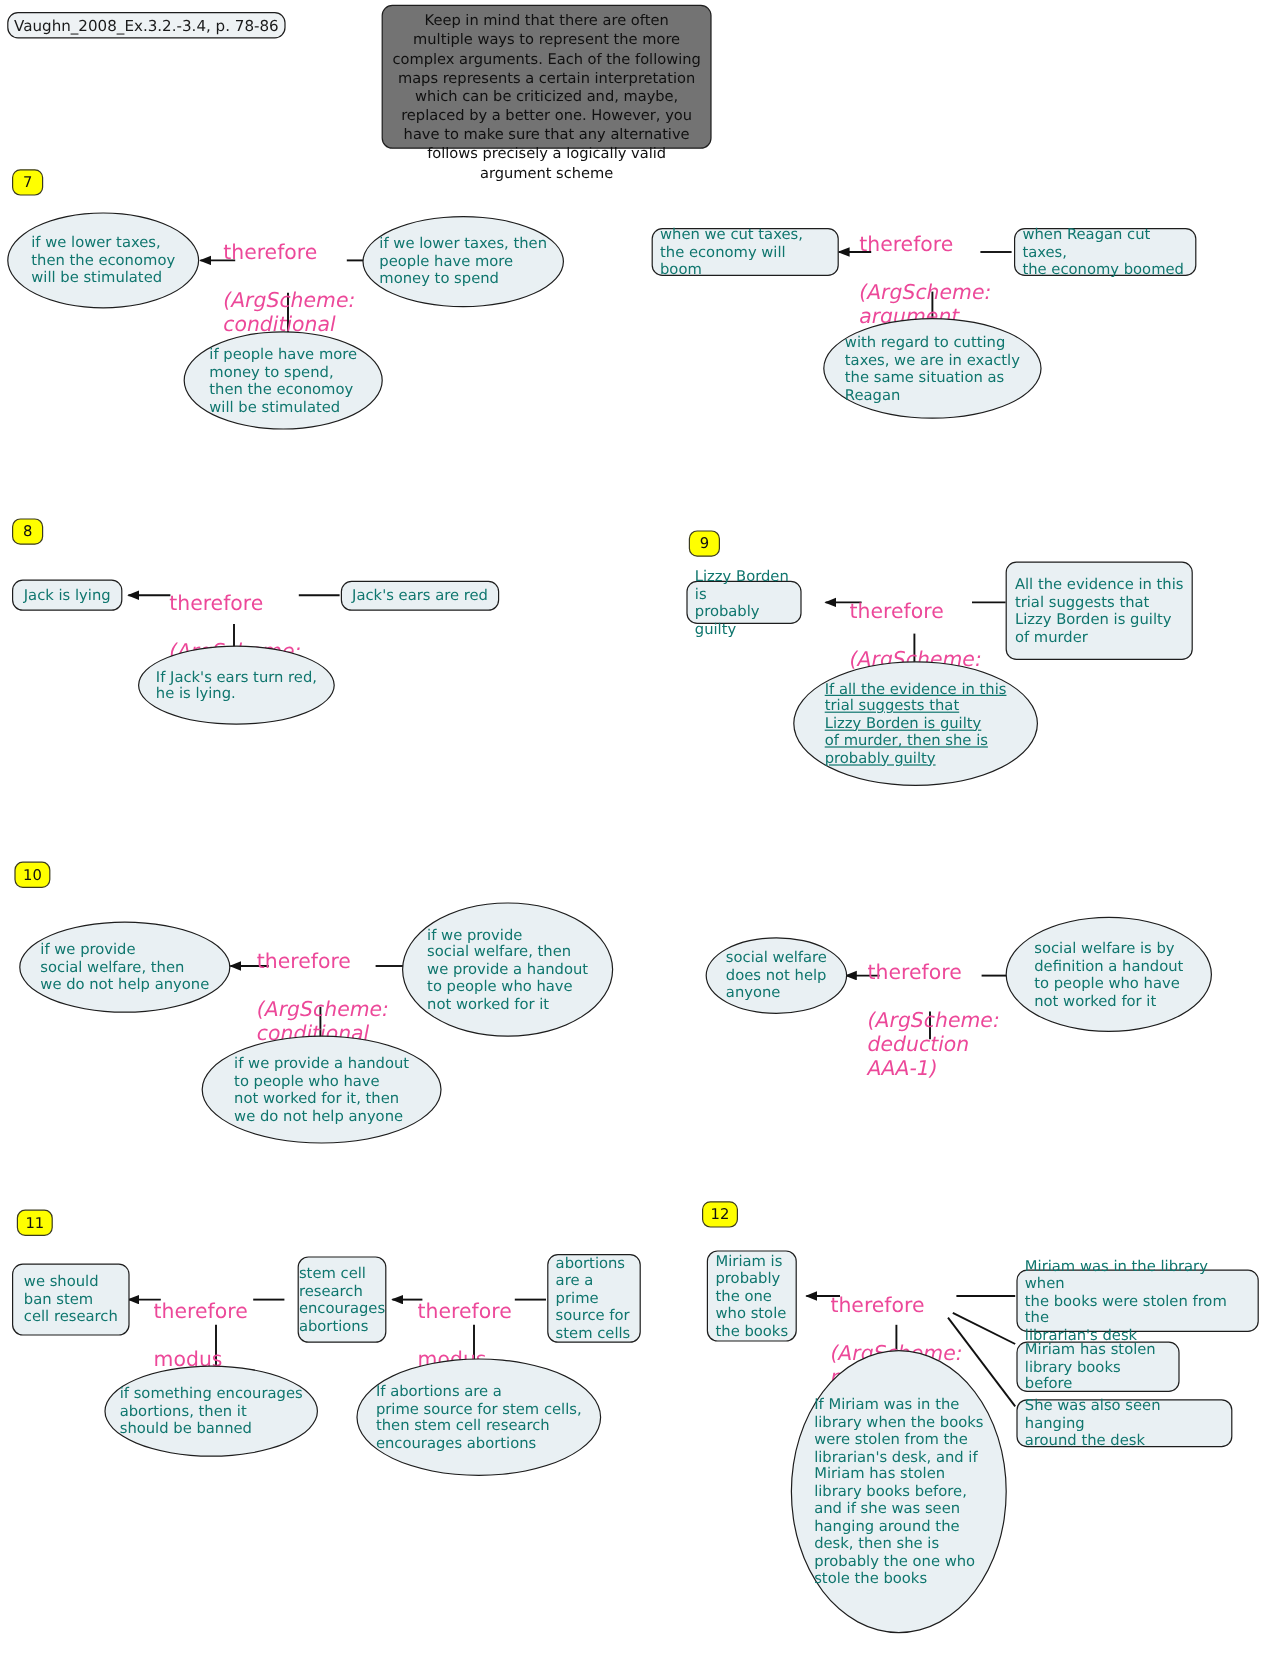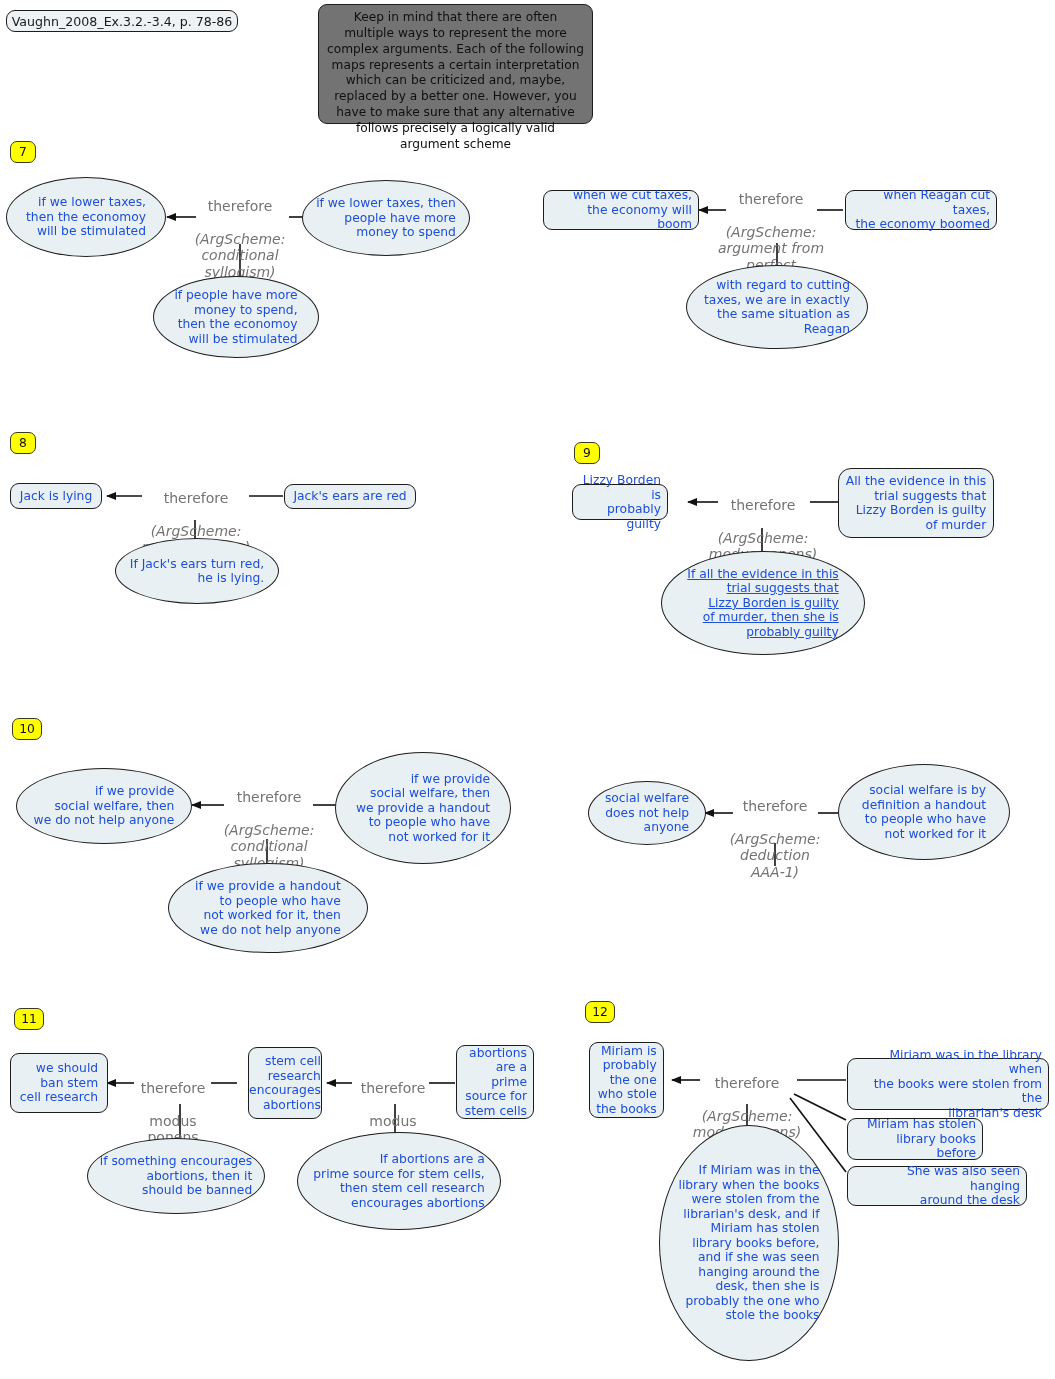--- a/index.html
+++ b/index.html
@@ -12,24 +12,24 @@
   .canvas{position:absolute;left:0;top:0;width:1055px;height:1379px;}
   svg.edges{position:absolute;left:0;top:0;width:1055px;height:1379px;pointer-events:none;}
 
   
   .node{
     position:absolute;
     box-sizing:border-box;
     background:#e9f0f3;
     border:1.3px solid #1d1d1d;
     display:flex;align-items:center;justify-content:center;
-    text-align:right;
+    text-align:left;
     line-height:1.18;
     font-size:12.3px;
-    color:#1d4ed8;
+    color:#0f766e;
     padding:3px 6px;
     white-space:pre-line;
   }
   .node.rect{border-radius:9px;}
   .node.ellipse{border-radius:50%;}
 
   
   .title-chip{
     position:absolute;
     box-sizing:border-box;
@@ -66,24 +66,23 @@
     display:flex;align-items:center;justify-content:center;
     font-size:12.3px;
     color:#111;
     width:26px;height:22px;
   }
   .badge.wide{width:30px;}
 
   
   .inflabel{
     position:absolute;
-    text-align:center;
-    font-size:14px;
+    font-size:17px;
     line-height:1.18;
-    color:#737373;
+    color:#ec4899;
     white-space:pre-line;
     box-sizing:border-box;
   }
   .inflabel .scheme{font-style:italic;display:block;}
   .inflabel .plain{display:block;}
 </style>
 </head>
 <body>
 
 <div class="canvas">
@@ -187,21 +186,21 @@
   <div class="node ellipse" style="left:115px;top:538px;width:164px;height:66px;">If Jack's ears turn red,
 he is lying.</div>
 
   <div class="node rect" style="left:572px;top:484px;width:96px;height:36px;">Lizzy Borden is
 probably guilty</div>
   <div class="inflabel" style="left:708px;top:480px;width:110px;">
     <span class="plain">therefore</span>
     <span class="scheme">(ArgScheme:
 modus ponens)</span>
   </div>
-  <div class="node rect" style="left:838px;top:468px;width:156px;height:70px;border-radius:13px;">All the evidence in this
+  <div class="node rect" style="left:838px;top:468px;width:156px;height:82px;">All the evidence in this
 trial suggests that
 Lizzy Borden is guilty
 of murder</div>
   <div class="node ellipse" style="left:661px;top:551px;width:204px;height:104px;text-decoration:underline;">If all the evidence in this
 trial suggests that
 Lizzy Borden is guilty
 of murder, then she is
 probably guilty</div>
 
   <div class="node ellipse" style="left:16px;top:768px;width:176px;height:76px;">if we provide

